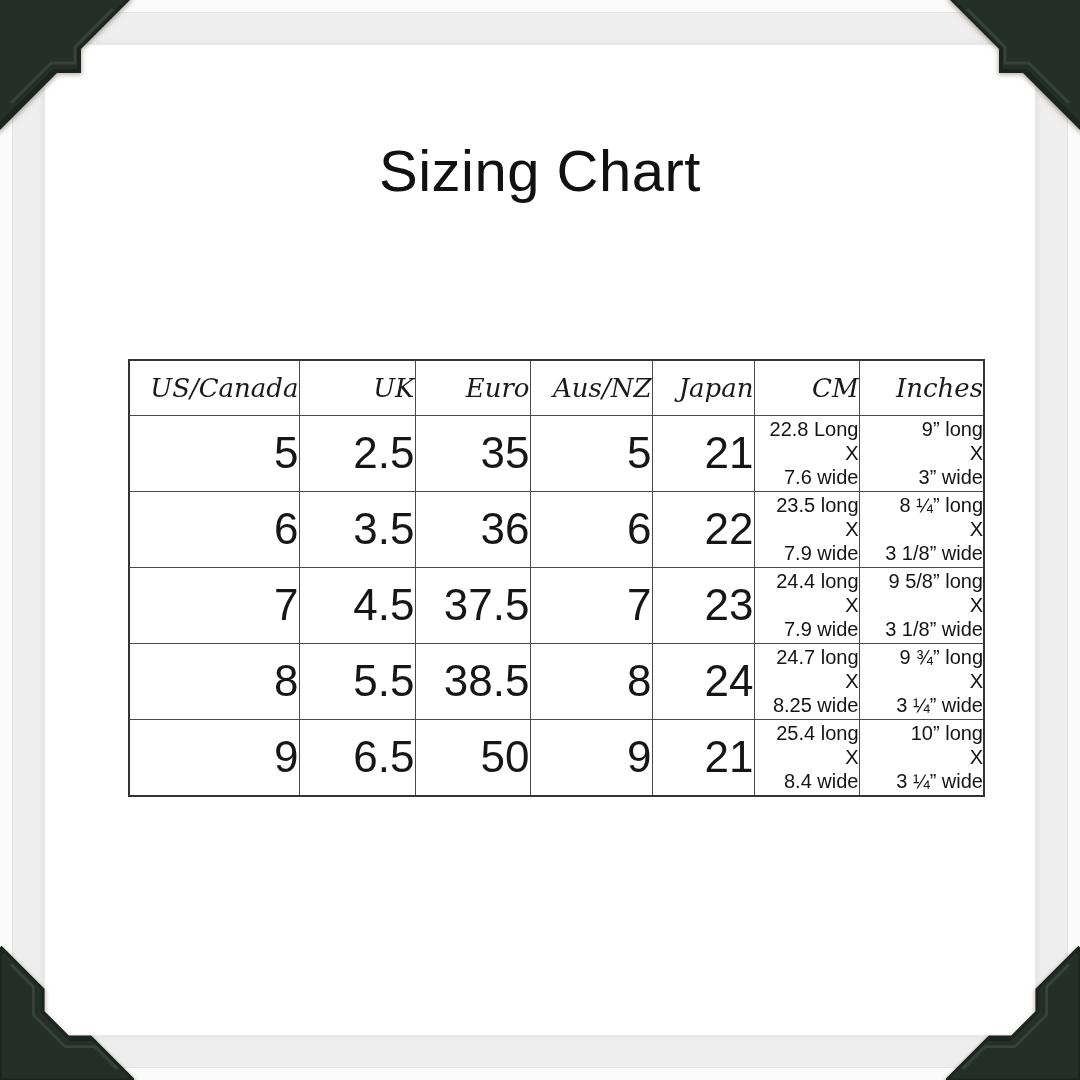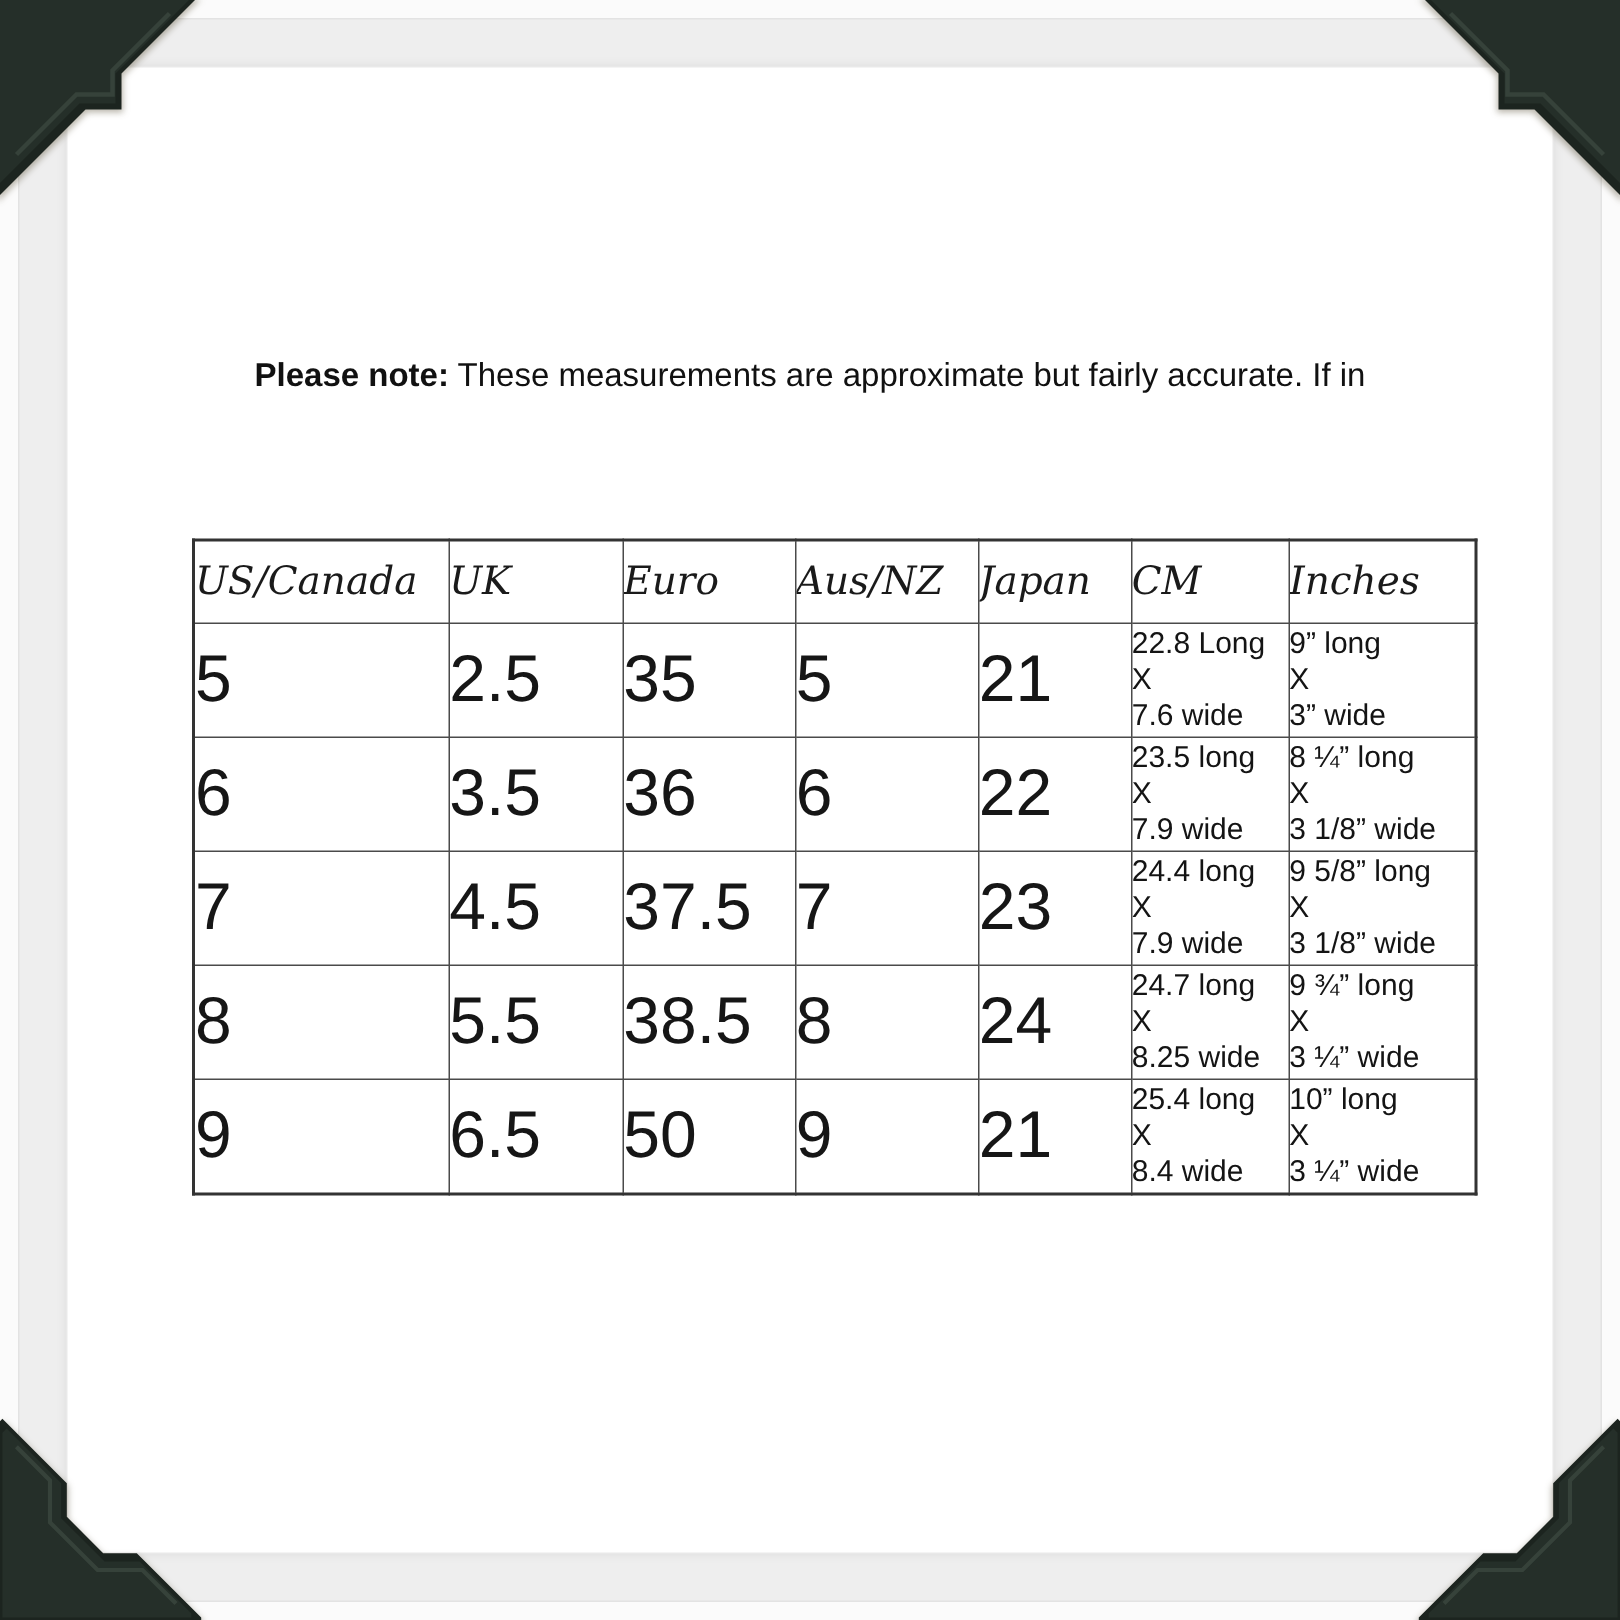--- a/index.html
+++ b/index.html
@@ -41,21 +41,21 @@
 
   table.sizing-table {
     position:absolute; left:83px; top:314px;
     width:855px;
     border-collapse:collapse;
     table-layout:fixed;
     border:2px solid #333;
   }
   .sizing-table th, .sizing-table td {
     border:1px solid #4a4a4a;
-    text-align:left;
+    text-align:right;
     vertical-align:middle;
     overflow:hidden;
   }
   .sizing-table th {
     height:55px;
     font-family:"DejaVu Serif", serif;
     font-style:italic;
     font-weight:500;
     font-size:26px;
     color:#1a1a1a;
@@ -75,23 +75,23 @@
   .corner-tr { top:-3px; right:-3px; transform:scaleX(-1); }
   .corner-bl { bottom:-4px; left:-4px; }
   .corner-br { bottom:-4px; right:-4px; transform:scaleX(-1); }
 </style>
 </head>
 <body>
 
 <div class="mat"></div>
 <div class="page">
 
+  <h1 class="page-title">Sizing Chart</h1>
 
   <div class="note">
-    <div class="note-line"><b>Please note:</b> <span>These measurements are approximate but fairly accurate. If in</span></div>
   </div>
 
   <table class="sizing-table">
     <colgroup>
       <col style="width:170px">
         <col style="width:116px">
         <col style="width:115px">
       <col style="width:122px">
         <col style="width:102px">
         <col style="width:105px">

